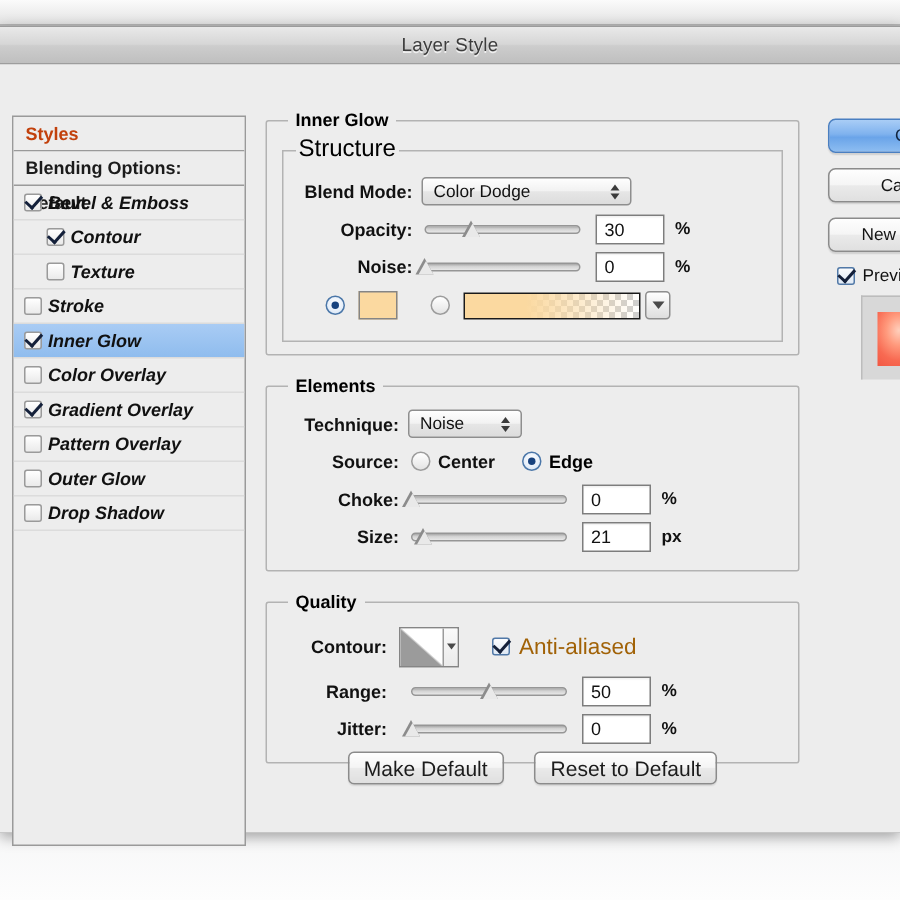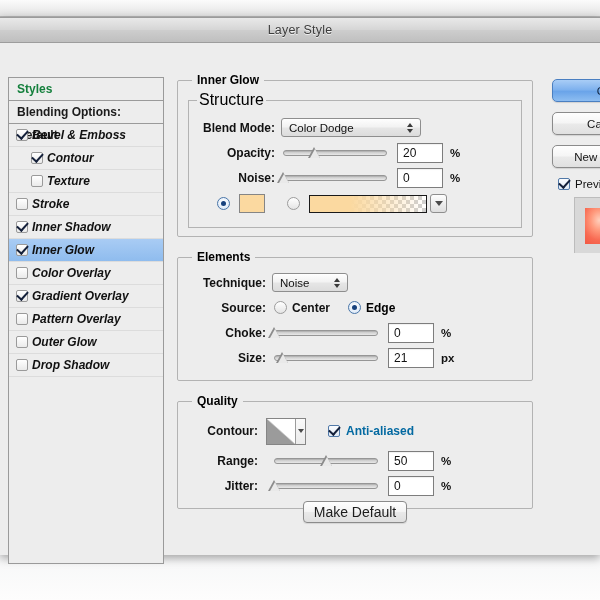--- a/index.html
+++ b/index.html
@@ -49,21 +49,21 @@
   
   #styles-panel {
     position: absolute; left: 8px; top: 34px; width: 156px; height: 487px;
     background: #ededed;
     border: 1px solid #9a9a9a;
     overflow: hidden;
   }
   .styles-head {
     height: 23px; line-height: 23px;
     padding-left: 8px;
-    font-size: 12px; font-weight: bold; color: #15803d;
+    font-size: 12px; font-weight: bold; color: #c2410c;
     border-bottom: 1px solid #9a9a9a;
     background: #ededed;
   }
   .styles-sub {
     height: 23px; line-height: 23px;
     padding-left: 8px;
     font-size: 12px; font-weight: bold; color: #1b1b1b;
     border-bottom: 1px solid #9a9a9a;
     background: #ededed;
   }
@@ -348,24 +348,20 @@
             <span class="lbl">Contour</span>
           </div>
           <div class="style-row indent">
             <span class="cb"></span>
             <span class="lbl">Texture</span>
           </div>
           <div class="style-row">
             <span class="cb"></span>
             <span class="lbl">Stroke</span>
           </div>
-          <div class="style-row">
-            <span class="cb checked"></span>
-            <span class="lbl">Inner Shadow</span>
-          </div>
           <div class="style-row selected">
             <span class="cb checked"></span>
             <span class="lbl">Inner Glow</span>
           </div>
           <div class="style-row">
             <span class="cb"></span>
             <span class="lbl">Color Overlay</span>
           </div>
           <div class="style-row">
             <span class="cb checked"></span>
@@ -405,21 +401,21 @@
             </div>
           </div>
 
           <div class="row">
             <span class="lab w-blend">Opacity:</span>
             <div class="slider" style="width:104px">
               <div class="track"></div>
               <div class="thumb" style="left: 30%;"></div>
             </div>
             <div class="numfield">
-              <span>20</span>
+              <span>30</span>
             </div>
             <span class="unit">%</span>
           </div>
 
           <div class="row">
             <span class="lab w-blend">Noise:</span>
             <div class="slider" style="width:104px">
               <div class="track"></div>
               <div class="thumb" style="left: 0%;"></div>
             </div>
@@ -494,21 +490,21 @@
 
         <div class="row" style="height:34px">
           <span class="lab w-q">Contour:</span>
           <span class="contourbox">
             <span class="contour-img"></span>
             <span class="contour-arrow">
                 <i></i>
               </span>
           </span>
           <span class="cb checked blue" style="margin-left:22px"></span>
-          <span style="font-size:12px;font-weight:bold;color:#0369a1;margin-left:6px">Anti-aliased</span>
+          <span style="font-size:15px;font-weight:normal;color:#a16207;margin-left:6px">Anti-aliased</span>
         </div>
 
         <div class="row">
           <span class="lab w-q">Range:</span>
           <div class="slider" style="width:104px;margin-left:16px">
             <div class="track"></div>
             <div class="thumb" style="left: 50%;"></div>
           </div>
           <div class="numfield">
             <span>50</span>
@@ -525,20 +521,21 @@
           <div class="numfield">
             <span>0</span>
           </div>
           <span class="unit">%</span>
         </div>
       </fieldset>
     </div>
 
     <div id="default-buttons">
       <div class="pbtn">Make Default</div>
+      <div class="pbtn">Reset to Default</div>
     </div>
 
     <div id="actions">
       <div class="actbtn primary">OK</div>
       <div class="actbtn">Cancel</div>
       <div class="actbtn">New Style...</div>
       <div id="preview-row">
         <span class="cb checked blue"></span>
         <span>Preview</span>
       </div>

